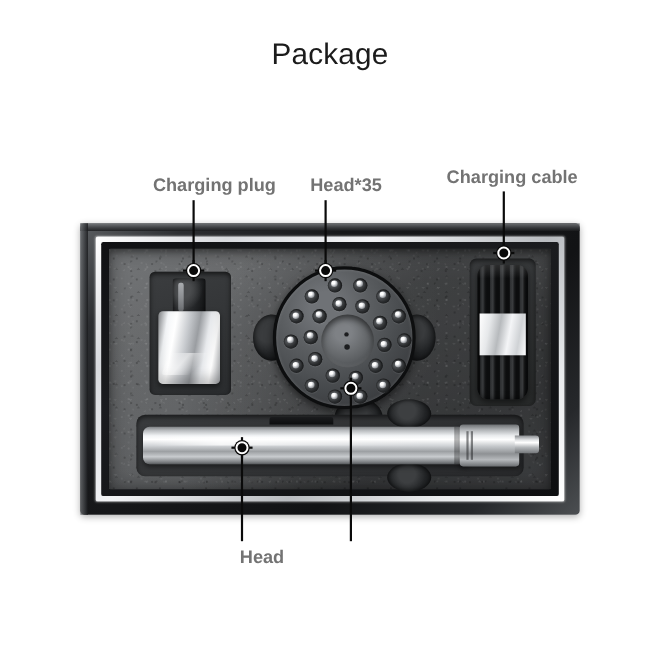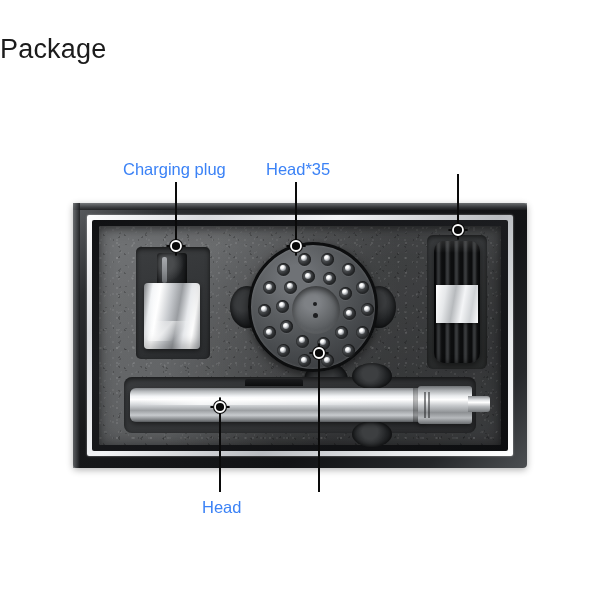--- a/index.html
+++ b/index.html
@@ -22,34 +22,35 @@
     width: 600px;
     height: 600px;
   }
 
   
   .title {
     position: absolute;
     left: 0;
     top: 34px;
     width: 600px;
-    text-align: left;
+    text-align: center;
     font-size: 27px;
     color: #1b1b1b;
     letter-spacing: 0.2px;
     font-weight: 400;
   }
 
   
   .callout-label {
     position: absolute;
     font-size: 16.5px;
-    color: #3b82f6;
+    color: #737373;
     white-space: nowrap;
-    font-weight: 400;
+    font-weight: 700;
+    margin-left: 16px;
   }
 
   
   #overlay {
     position: absolute;
     left: 0;
     top: 0;
     width: 600px;
     height: 600px;
     pointer-events: none;
@@ -577,14 +578,15 @@
         <circle cx="319" cy="353" r="2.8" fill="#0a0a0a"></circle>
         <rect x="318" y="343.40000000000003" width="2" height="3.2" fill="#0a0a0a"></rect>
         <rect x="318" y="359.4" width="2" height="3.2" fill="#0a0a0a"></rect>
         <rect x="309.40000000000003" y="352" width="3.2" height="2" fill="#0a0a0a"></rect>
         <rect x="325.4" y="352" width="3.2" height="2" fill="#0a0a0a"></rect>
       </g>
     </svg>
 
   <div class="callout-label" style="left: 123px; top: 160px;">Charging plug</div>
   <div class="callout-label" style="left: 266px; top: 160px;">Head*35</div>
+  <div class="callout-label" style="left: 390px; top: 152px;">Charging cable</div>
   <div class="callout-label" style="left: 202px; top: 498px;">Head</div>
 </div>
 
 </body></html>

